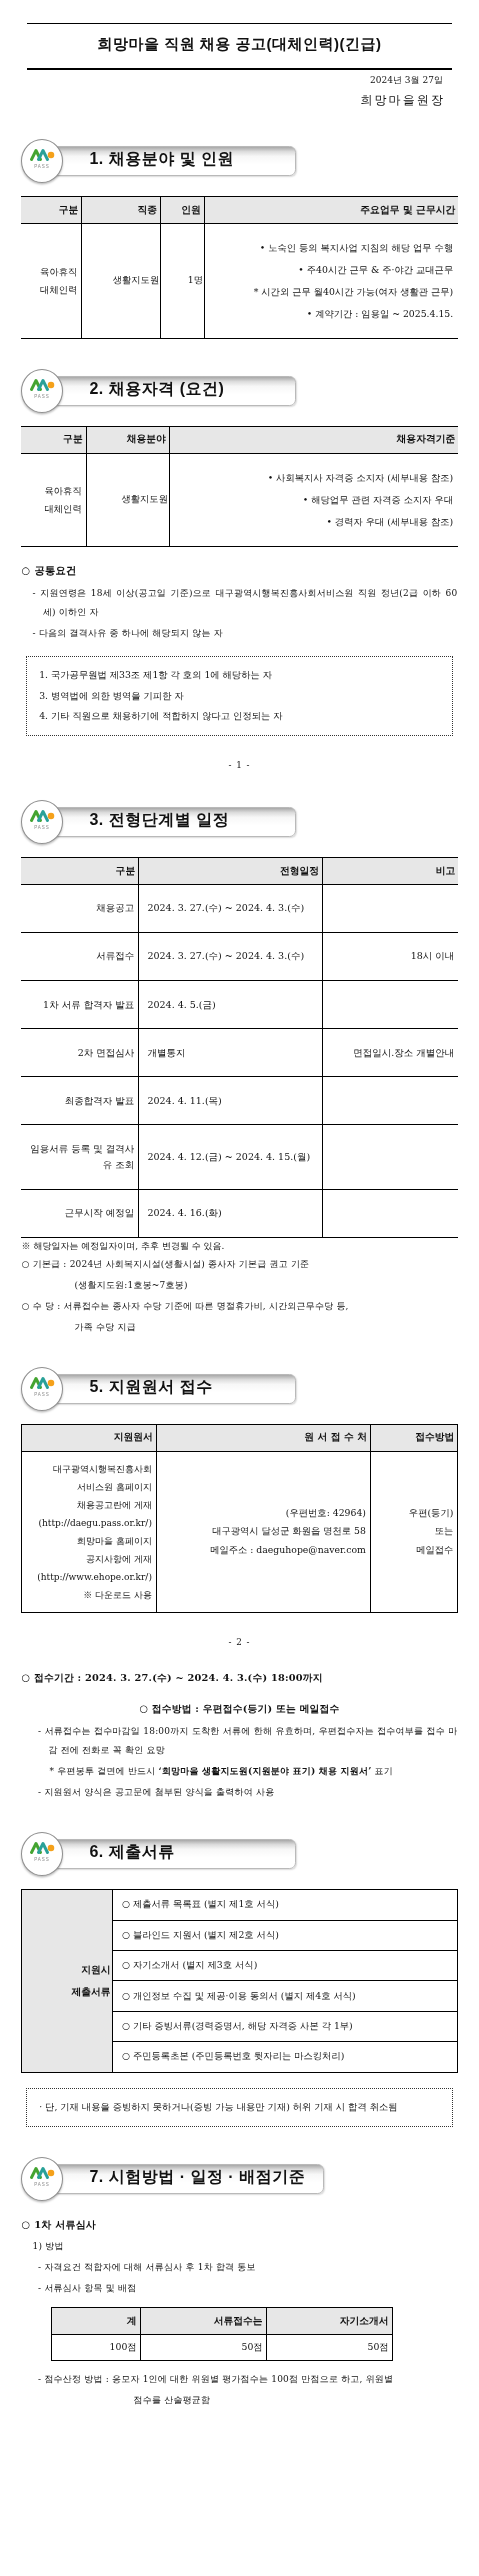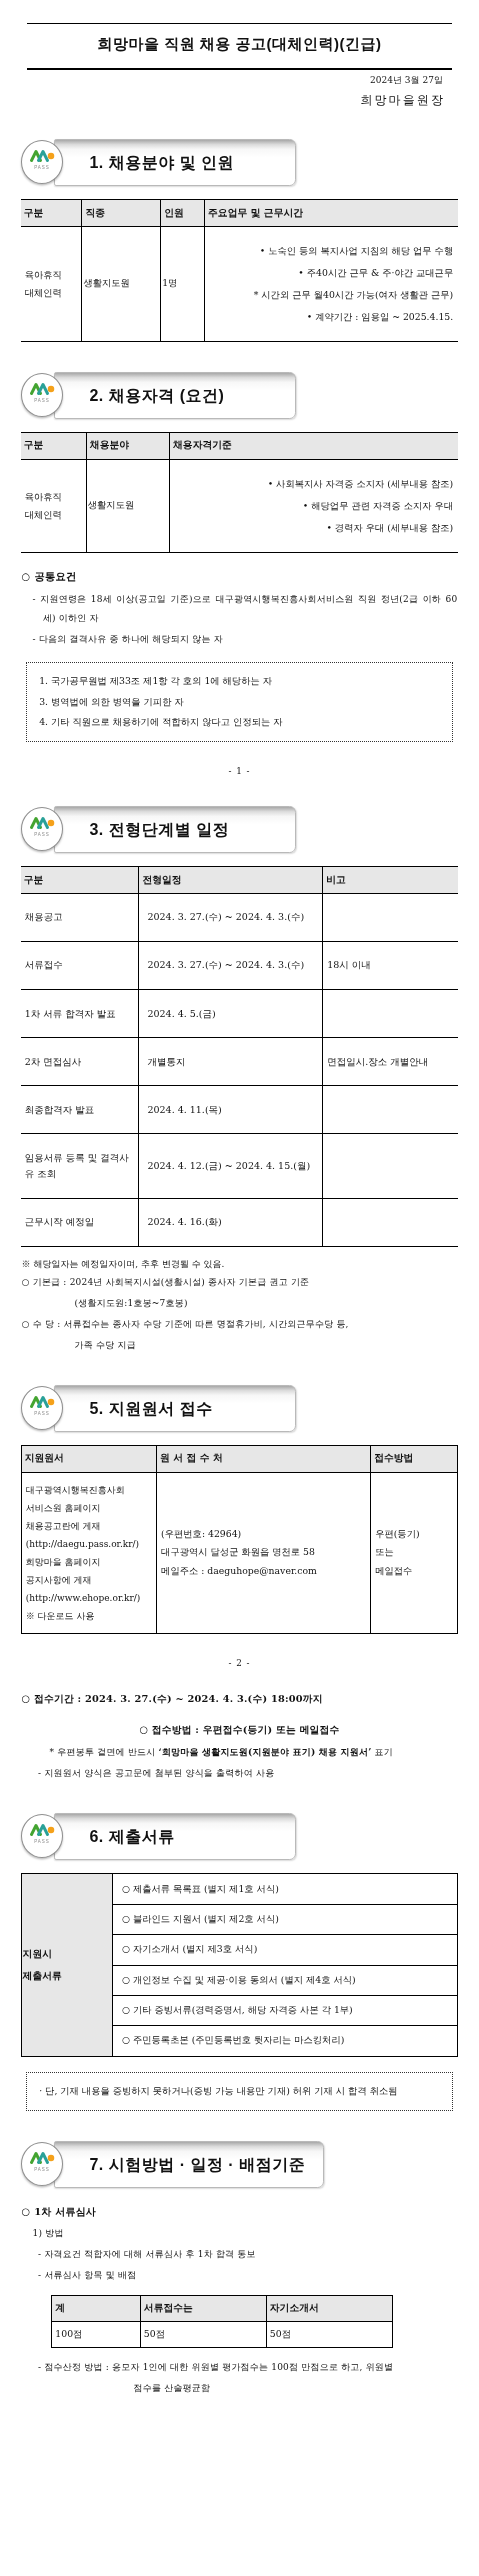--- a/index.html
+++ b/index.html
@@ -27,49 +27,49 @@
   
   .sec{display:flex;align-items:center;margin:30px 0 13.4px 0;position:relative;}
   .badge{
     width:40px;height:42px;border-radius:50%;
     border:1.3px solid #8f8f8f;background:#fff;
     box-shadow:0 1.5px 2.1px rgba(0,0,0,.25);
     display:flex;align-items:center;justify-content:center;
     z-index:2;flex:0 0 auto;
   }
   .banner{
-    margin-left:-8.2px;min-width:242px;height:47px;
+    margin-left:-8.2px;min-width:242px;height:30px;
     border:0.8px solid #b9b9b9;border-radius:2.1px 6.2px 6.2px 2.1px;
     background:linear-gradient(180deg,#a8a8a8 0px,#dcdcdc 4.6px,#f7f7f7 9.3px,#ffffff 17.5px);
-    display:flex;align-items:center;
+    display:flex;align-items:flex-start;
     padding:2.1px 17.5px 0 34px;box-sizing:border-box;
     box-shadow:0.5px 1px 1.5px rgba(0,0,0,.15);
     z-index:1;
   }
   .banner .bannertext{
     font-family:"Liberation Sans","DejaVu Sans",sans-serif;
     font-weight:bold;font-size:16px;letter-spacing:0.5px;white-space:nowrap;
   }
   .passtxt{font-family:"Liberation Sans",sans-serif;font-size:9px;fill:#8a8a8a;letter-spacing:2px;}
 
   
   table{border-collapse:collapse;width:100%;}
-  th,td{border:0.8px solid #000;font-size:9.3px;text-align:left;vertical-align:middle;}
+  th,td{border:0.8px solid #000;font-size:9.3px;text-align:right;vertical-align:middle;}
   th{background:#e7e7e7;font-weight:bold;font-size:9.8px;padding:6.2px 3.1px;}
   .open-lr{border-top:1.5px solid #000;border-bottom:1.5px solid #000;}
   .open-lr tr > *:first-child{border-left:none;}
   .open-lr tr > *:last-child{border-right:none;}
   .open-lr th{border-top:1.5px solid #000;border-bottom:1.3px solid #000;}
   .closed{border:1.3px solid #000;}
   .closed th,.closed td{border:0.8px solid #000;}
   .tasks{ text-align:right;padding:13.4px 5.2px 13.4px 10.3px;line-height:2.35;font-size:9.3px;}
   .cell-2line{padding:9.3px 4.1px;line-height:1.9;}
   .t3 td{padding:15.5px 4.1px;font-size:9.5px;line-height:1.7;}
   .t3 td.sched{text-align:left;padding-left:8.2px;}
-  .note-line{font-size:9px;margin:11px 1px 0 1px;}
+  .note-line{font-size:9px;margin:2px 1px 0 1px;}
 
   
   .body-line{font-size:9px;line-height:2.1;margin:2.1px 1px;letter-spacing:0.2px;}
   .indent1{margin-left:12px;}
   .indent2{margin-left:17.5px;}
   .indent3{margin-left:29px;}
   .hang{padding-left:10.3px;text-indent:-10.3px;text-align:justify;}
   .dotted-box{
     border:0.9px dotted #333;margin:13.4px 5.2px 0 5.2px;
     padding:8.2px 12.4px;font-size:9.3px;line-height:2.2;
@@ -318,20 +318,21 @@
       </td>
     </tr>
   </tbody>
     </table>
 
   <div class="page-num">- 2 -</div>
 
   <div class="body-line bold" style="font-size:9.8px;">○ 접수기간 : 2024. 3. 27.(수) ~ 2024. 4. 3.(수) 18:00까지</div>
   <div class="sp"></div>
   <div class="body-line bold" style="font-size:9.8px;text-align:center;">○ 접수방법 : 우편접수(등기) 또는 메일접수</div>
+  <div class="body-line indent2 hang">- 서류접수는 접수마감일 18:00까지 도착한 서류에 한해 유효하며, 우편접수자는 접수여부를 접수 마감 전에 전화로 꼭 확인 요망</div>
   <div class="body-line indent3">
     <span>* 우편봉투 겉면에 반드시 </span><span class="bold">‘희망마을 생활지도원(지원분야 표기) 채용 지원서’</span><span> 표기</span>
   </div>
   <div class="body-line indent2">- 지원원서 양식은 공고문에 첨부된 양식을 출력하여 사용</div>
 
   <div class="sec">
     <div class="badge">
       <svg viewBox="0 0 64 64" width="32" height="32">
         <polyline points="11,29 20,11 29,29" fill="none" stroke="#44a431" stroke-width="6" stroke-linecap="round" stroke-linejoin="round"></polyline>
         <polyline points="25,29 34,11 43,29" fill="none" stroke="#2aa198" stroke-width="6" stroke-linecap="round" stroke-linejoin="round"></polyline>

